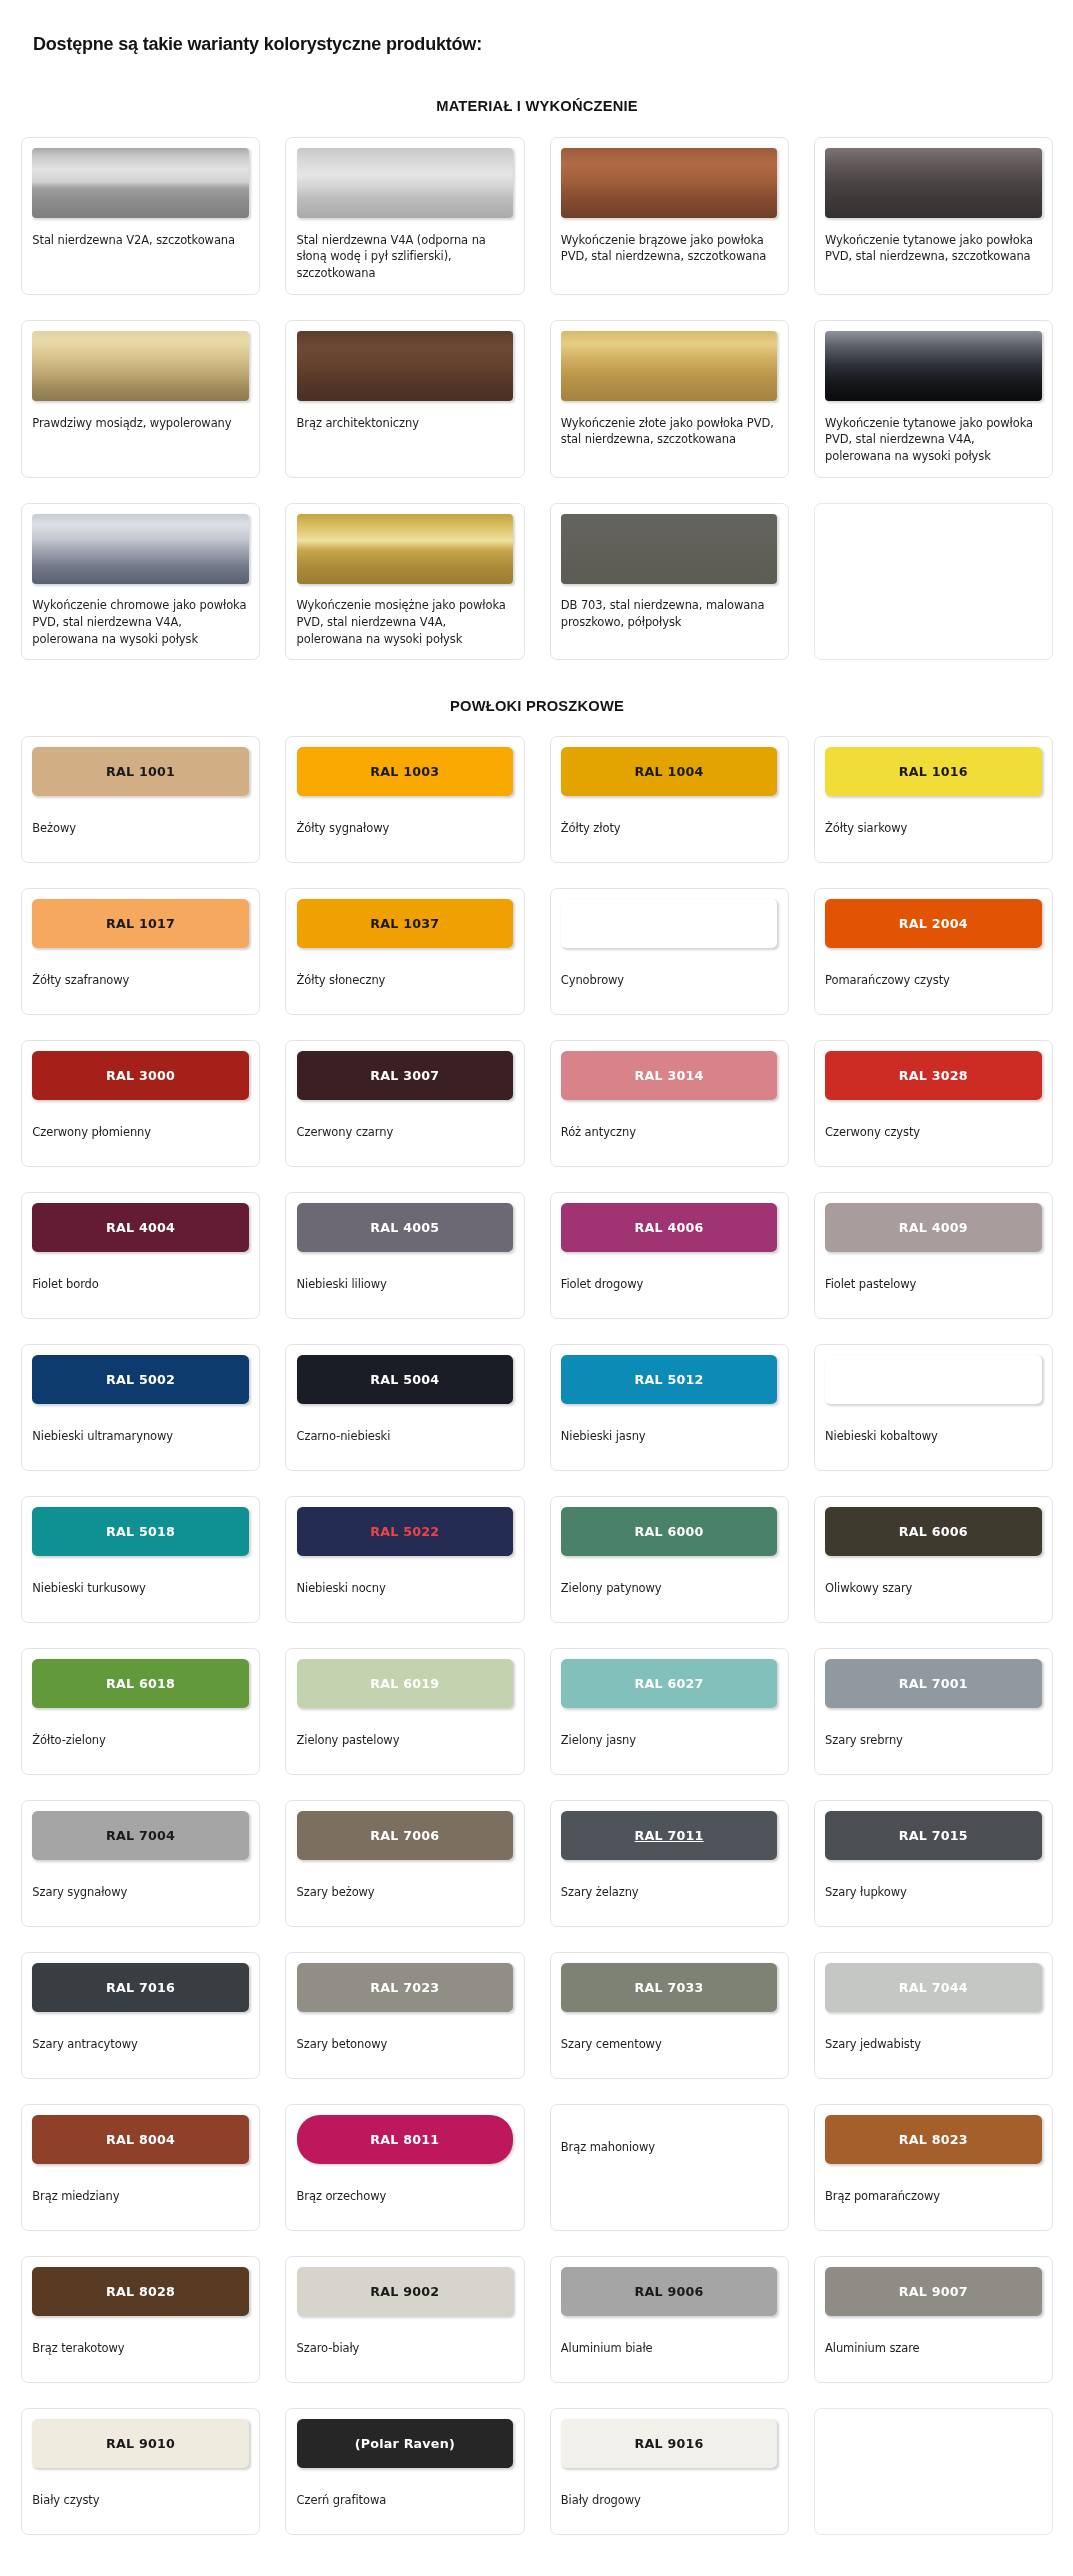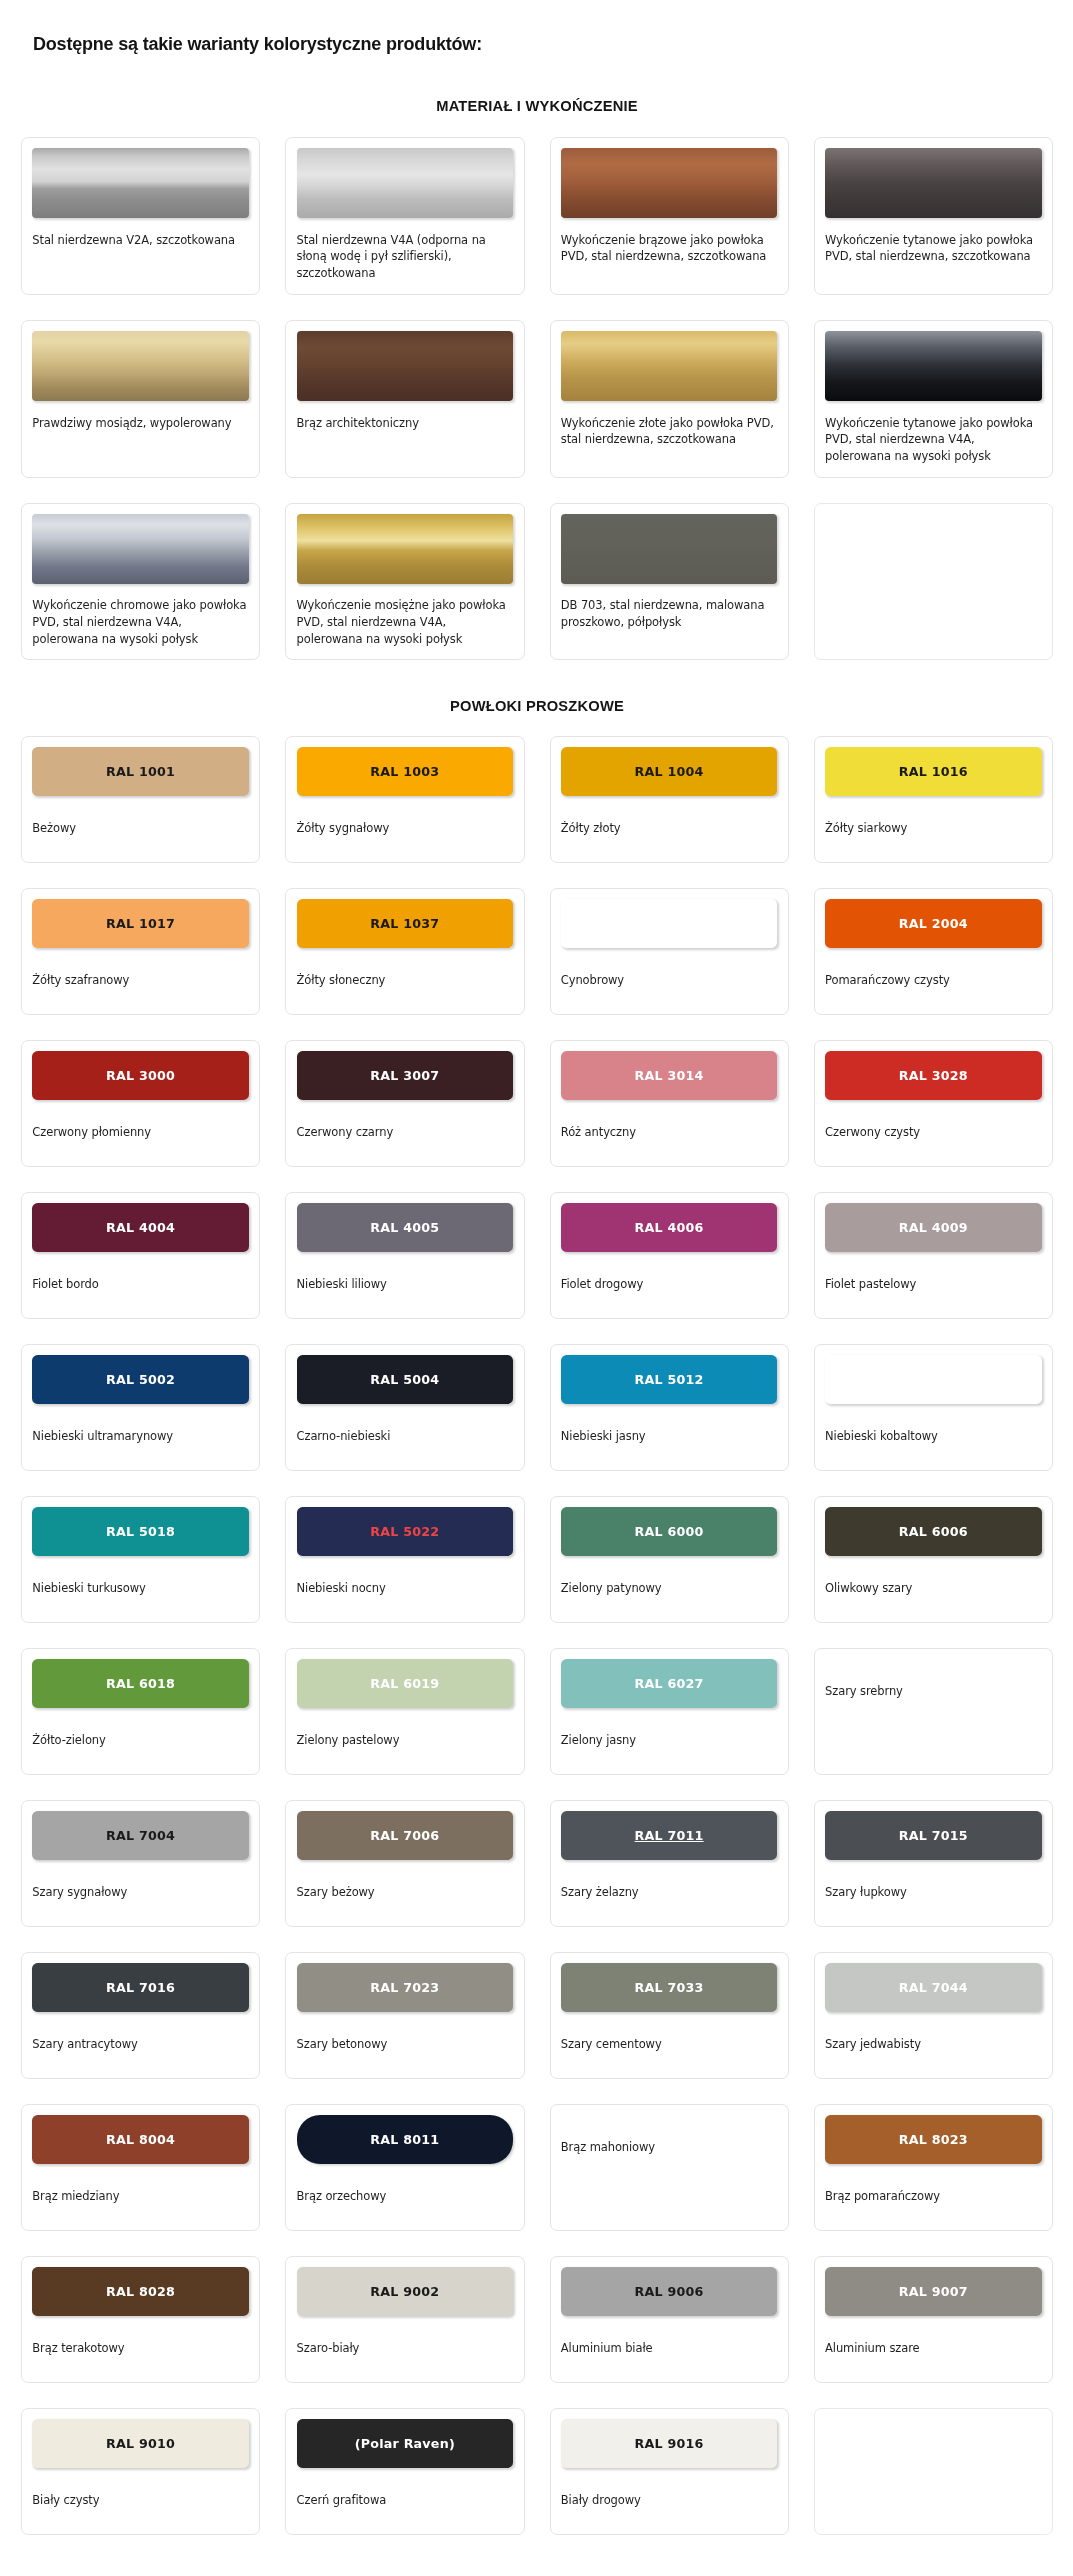--- a/index.html
+++ b/index.html
@@ -319,20 +319,23 @@
         </div>
         <div class="ral-label">Zielony pastelowy</div>
       </div>
       <div class="card ral-card">
         <div class="ral-swatch" style="background: rgb(129, 192, 187);">
           <span class="ral-code" style="color: rgb(255, 255, 255);">RAL 6027</span>
         </div>
         <div class="ral-label">Zielony jasny</div>
       </div>
       <div class="card ral-card">
+        <div class="ral-swatch" style="background: rgb(143, 153, 159);">
+          <span class="ral-code" style="color: rgb(255, 255, 255);">RAL 7001</span>
+        </div>
         <div class="ral-label">Szary srebrny</div>
       </div>
       <div class="card ral-card">
         <div class="ral-swatch" style="background: rgb(165, 165, 165);">
           <span class="ral-code" style="color: rgb(26, 26, 26);">RAL 7004</span>
         </div>
         <div class="ral-label">Szary sygnałowy</div>
       </div>
       <div class="card ral-card">
         <div class="ral-swatch" style="background: rgb(125, 111, 95);">
@@ -376,21 +379,21 @@
         </div>
         <div class="ral-label">Szary jedwabisty</div>
       </div>
       <div class="card ral-card">
         <div class="ral-swatch" style="background: rgb(142, 64, 42);">
           <span class="ral-code" style="color: rgb(255, 255, 255);">RAL 8004</span>
         </div>
         <div class="ral-label">Brąz miedziany</div>
       </div>
       <div class="card ral-card">
-        <div class="ral-swatch" style="background: #0f172a; border-radius: 23px;">
+        <div class="ral-swatch" style="background: #be185d; border-radius: 23px;">
           <span class="ral-code" style="color: rgb(255, 255, 255);">RAL 8011</span>
         </div>
         <div class="ral-label">Brąz orzechowy</div>
       </div>
       <div class="card ral-card">
         <div class="ral-label">Brąz mahoniowy</div>
       </div>
       <div class="card ral-card">
         <div class="ral-swatch" style="background: rgb(165, 95, 42);">
           <span class="ral-code" style="color: rgb(255, 255, 255);">RAL 8023</span>

